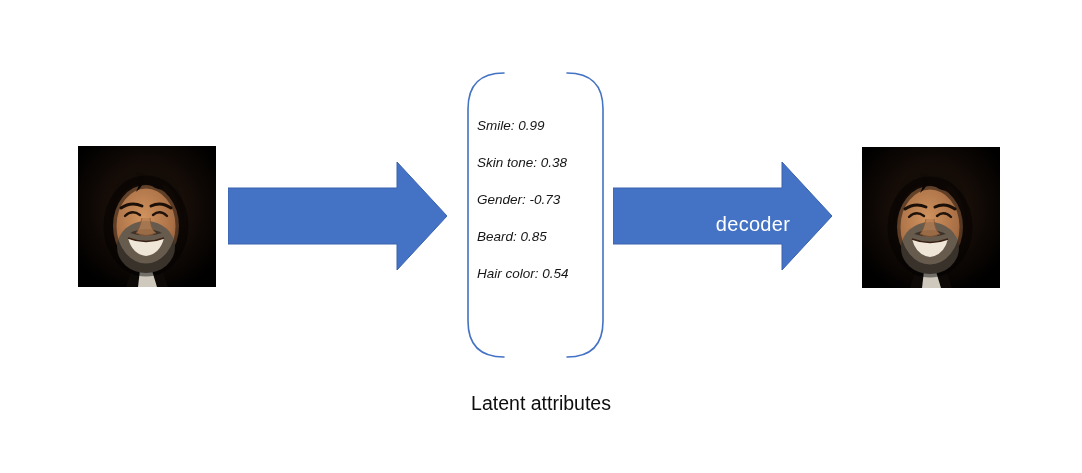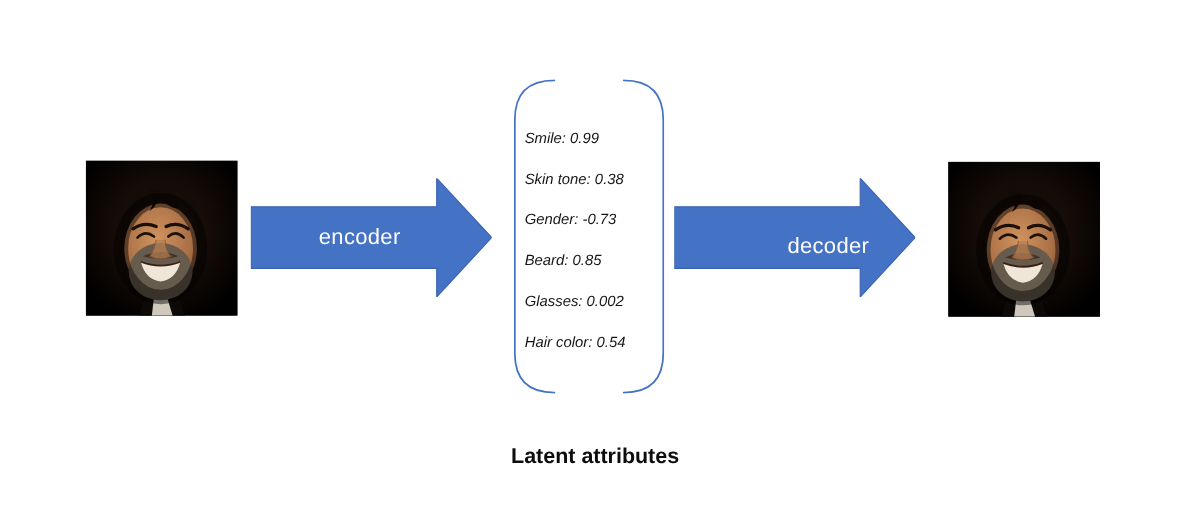--- a/index.html
+++ b/index.html
@@ -92,37 +92,35 @@
 
   <div class="abs face-img" style="left:78px; top:146px;">
     <svg viewBox="0 0 138 141">
       <use href="#face-symbol"></use>
     </svg>
   </div>
 
   <svg class="abs arrow-svg" style="left:228px; top:162px;" width="219" height="108" viewBox="0 0 219 108">
     <polygon points="0,26 169,26 169,0 219,54 169,108 169,82 0,82" fill="#4472C4" stroke="#3A62AE" stroke-width="1"></polygon>
   </svg>
-  <div class="abs arrow-label" style="left:228px; top:188px; width:198px; height:56px;">encoder</div>
 
   <svg class="abs" style="left:467px; top:72px;" width="137" height="286" viewBox="0 0 137 286">
     <path d="M37,1 Q1,1 1,37 L1,249 Q1,285 37,285" fill="none" stroke="#4472C4" stroke-width="1.6" stroke-linecap="round"></path>
     <path d="M100,1 Q136,1 136,37 L136,249 Q136,285 100,285" fill="none" stroke="#4472C4" stroke-width="1.6" stroke-linecap="round"></path>
   </svg>
 
   <div class="abs latent-list" style="left:477px; top:107px;">
     <div class="latent-row">Smile: 0.99</div>
     <div class="latent-row">Skin tone: 0.38</div>
     <div class="latent-row">Gender: -0.73</div>
     <div class="latent-row">Beard: 0.85</div>
-    <div class="latent-row">Glasses: 0.002</div>
     <div class="latent-row">Hair color: 0.54</div>
   </div>
 
-  <div class="abs caption" style="left:441px; top:404px;font-weight:bold;">Latent attributes</div>
+  <div class="abs caption" style="left:441px; top:392px;">Latent attributes</div>
 
   <svg class="abs arrow-svg" style="left:613px; top:162px;" width="219" height="108" viewBox="0 0 219 108">
     <polygon points="0,26 169,26 169,0 219,54 169,108 169,82 0,82" fill="#4472C4" stroke="#3A62AE" stroke-width="1"></polygon>
   </svg>
   <div class="abs arrow-label" style="left:613px; top:188px; width:198px; height:72px;margin-left:41px;">decoder</div>
 
   <div class="abs face-img" style="left:862px; top:147px;">
     <svg viewBox="0 0 138 141">
       <use href="#face-symbol"></use>
     </svg>

